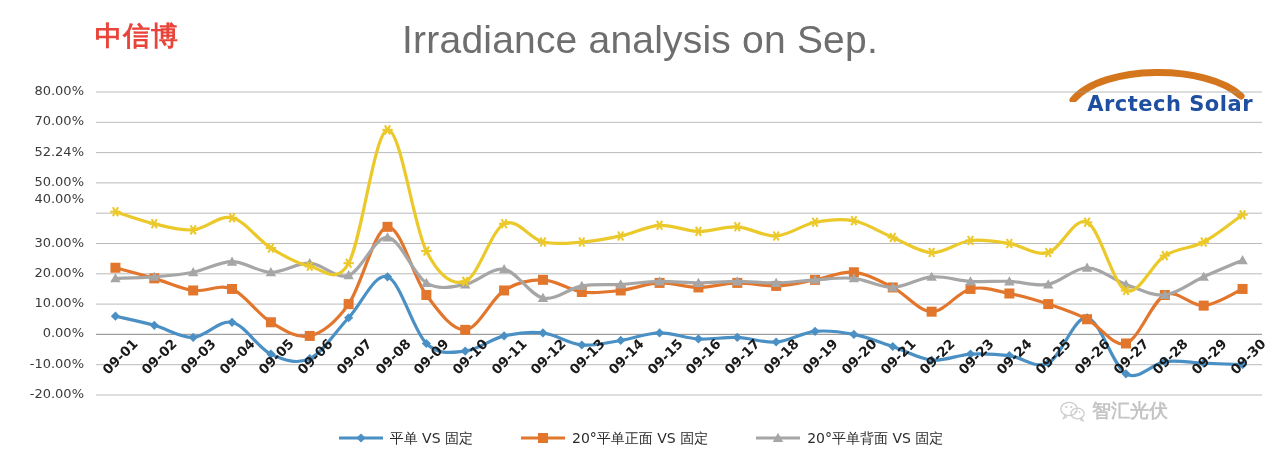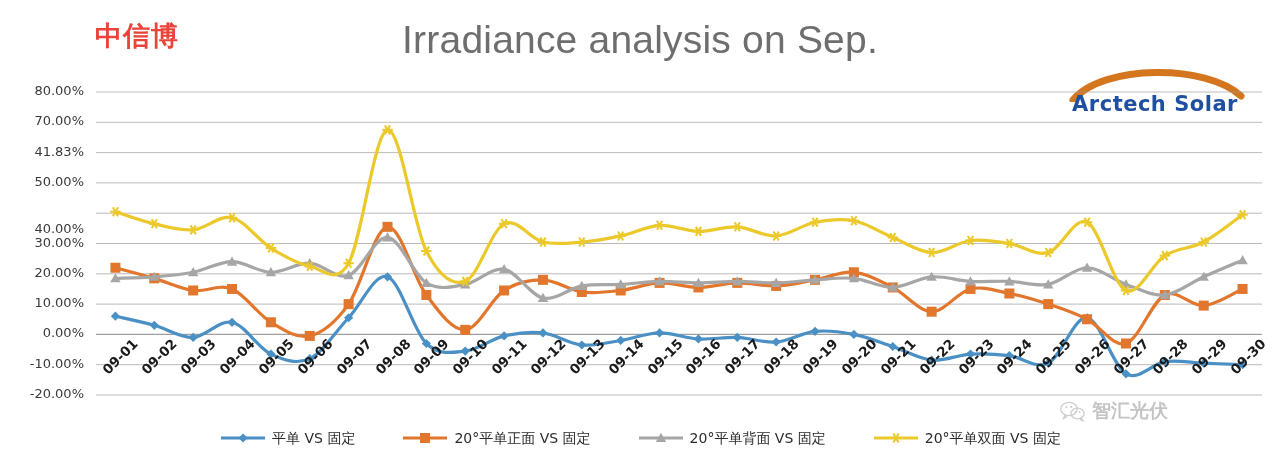--- a/index.html
+++ b/index.html
@@ -28,21 +28,21 @@
     text-align:center;
     font-size:39px; color:#6e6e6e; font-weight:normal;
     letter-spacing:.2px;
   }
 
   
   .logo { position:absolute; left:1055px; top:62px; width:200px; height:62px; }
   .logo svg { display:block; }
   .logo-text {
     position:absolute; left:2px; top:30px; width:196px;
-    text-align:center;
+    text-align:right;
     font-size:21px; font-weight:bold; color:#1f4fa0;
     font-family:"DejaVu Sans", sans-serif;
     letter-spacing:.5px;
     white-space:nowrap;
   }
 
   
   #plot { position:absolute; left:0; top:0; width:1280px; height:460px; }
 
   .ytick {
@@ -99,23 +99,23 @@
   <div class="logo">
     <svg width="200" height="40" viewBox="0 0 200 40">
       <path d="M18,38 C48,2 152,2 186,34" fill="none" stroke="#d4761e" stroke-width="7" stroke-linecap="round"></path>
     </svg>
     <div class="logo-text">Arctech Solar</div>
   </div>
 
   <div class="ytick-wrap">
       <div class="ytick" style="top: 83px;">80.00%</div>
       <div class="ytick" style="top: 113.3px;">70.00%</div>
-      <div class="ytick" style="top: 143.6px;">41.83%</div>
+      <div class="ytick" style="top: 143.6px;">52.24%</div>
       <div class="ytick" style="top: 173.9px;">50.00%</div>
-      <div class="ytick" style="top: 221px; margin-left: 18px;">40.00%</div>
+      <div class="ytick" style="top: 191px; margin-left: 18px;">40.00%</div>
       <div class="ytick" style="top: 234.5px;">30.00%</div>
       <div class="ytick" style="top: 264.8px;">20.00%</div>
       <div class="ytick" style="top: 295.1px;">10.00%</div>
       <div class="ytick" style="top: 325.4px; padding-left: 24px;">0.00%</div>
       <div class="ytick" style="top: 355.7px;">-10.00%</div>
       <div class="ytick" style="top: 386px;">-20.00%</div>
     </div>
 
   <svg id="plot" viewBox="0 0 1280 460">
       <g>
@@ -585,31 +585,20 @@
         <span class="legend-label">20°平单正面 VS 固定</span>
       </div>
       <div class="legend-item">
         <svg width="48" height="16" viewBox="0 0 48 16">
           <line x1="2" y1="8" x2="46" y2="8" stroke="#a6a6a6" stroke-width="3"></line>
           <g>
             <polygon points="24,2.8 29.2,12 18.8,12" fill="#a6a6a6"></polygon>
           </g>
         </svg>
         <span class="legend-label">20°平单背面 VS 固定</span>
-      </div>
-      <div class="legend-item">
-        <svg width="48" height="16" viewBox="0 0 48 16">
-          <line x1="2" y1="8" x2="46" y2="8" stroke="#ecc92b" stroke-width="3"></line>
-          <g>
-            <line x1="18.8" y1="8" x2="29.2" y2="8" stroke="#ecc92b" stroke-width="2.1" transform="rotate(0 24 8)"></line>
-            <line x1="18.8" y1="8" x2="29.2" y2="8" stroke="#ecc92b" stroke-width="2.1" transform="rotate(60 24 8)"></line>
-            <line x1="18.8" y1="8" x2="29.2" y2="8" stroke="#ecc92b" stroke-width="2.1" transform="rotate(120 24 8)"></line>
-          </g>
-        </svg>
-        <span class="legend-label">20°平单双面 VS 固定</span>
       </div>
     </div>
 
   <div class="watermark">
     <svg width="26" height="22" viewBox="0 0 26 22">
       <ellipse cx="9" cy="9" rx="8.2" ry="6.6" fill="none" stroke="#9a9a9a" stroke-width="1.3"></ellipse>
       <circle cx="6.3" cy="7" r="1.1" fill="#9a9a9a"></circle>
       <circle cx="11.3" cy="7" r="1.1" fill="#9a9a9a"></circle>
       <path d="M5,15 L3.5,18.5 L7.2,16.4" fill="none" stroke="#9a9a9a" stroke-width="1.3"></path>
       <ellipse cx="17.5" cy="13.5" rx="6.6" ry="5.4" fill="none" stroke="#9a9a9a" stroke-width="1.3"></ellipse>

